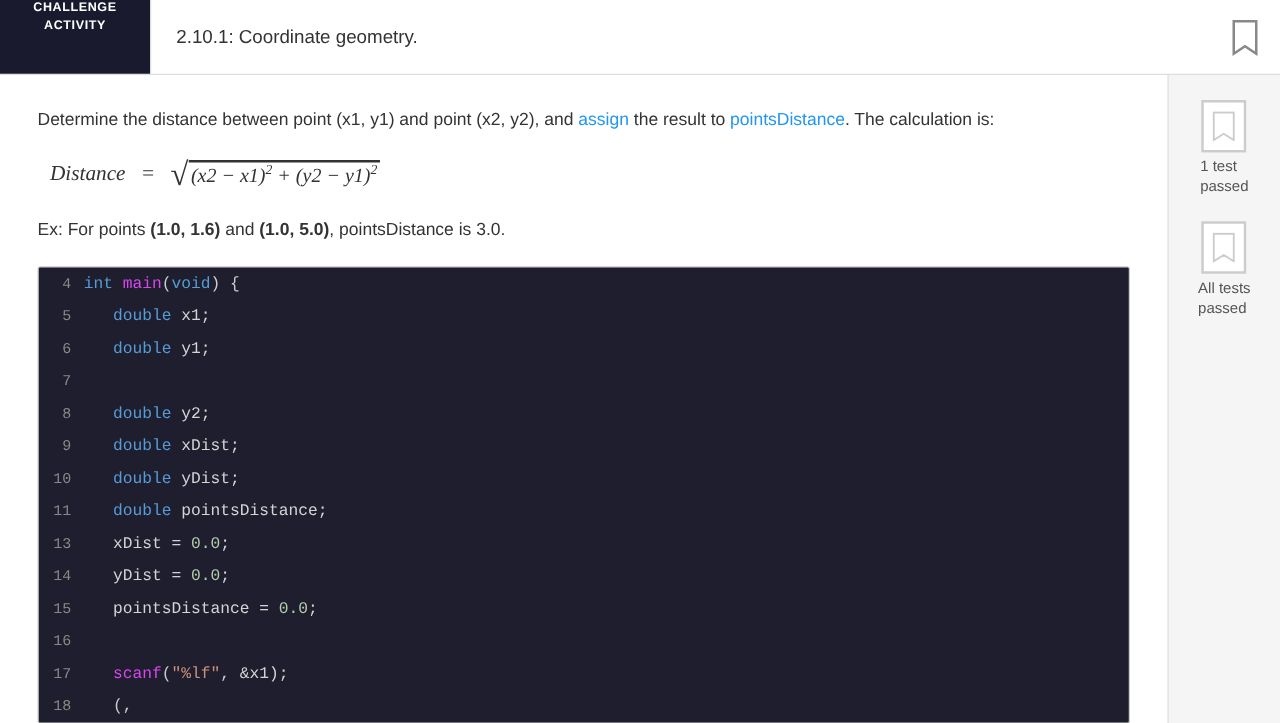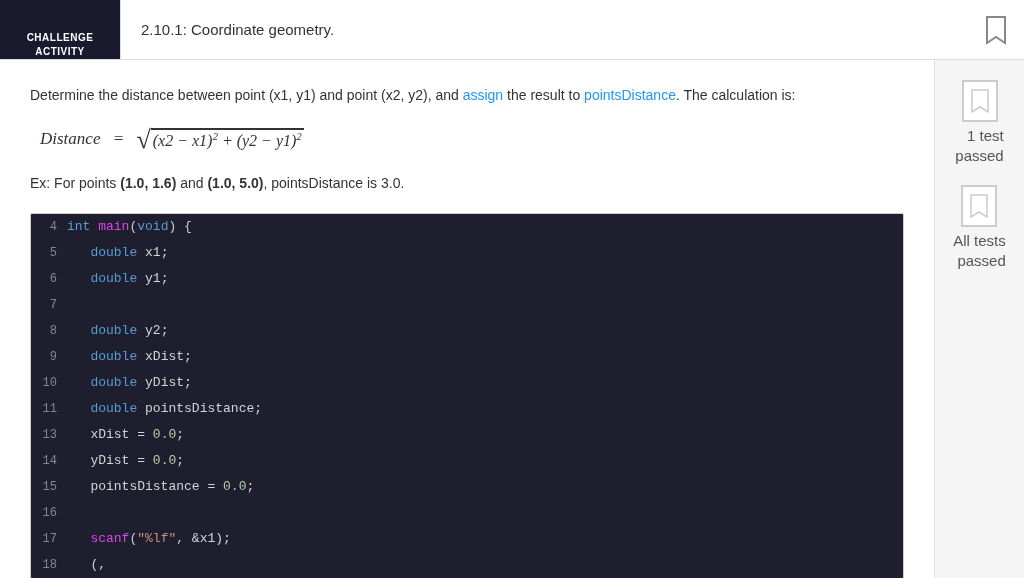--- a/index.html
+++ b/index.html
@@ -15,21 +15,21 @@
       display: flex;
       align-items: stretch;
       background: #fff;
       border-bottom: 1px solid #ddd;
       height: 60px;
     }
     .header-challenge {
       background: #1a1a2e;
       color: #fff;
       display: flex;
-      align-items: flex-end;
+      align-items: flex-start;
       justify-content: center;
       padding: 0 2px;
       min-width: 120px;
       text-align: center;
     }
     .header-challenge span {
       font-size: 10px;
       font-weight: bold;
       line-height: 1.4;
       text-transform: uppercase;
@@ -156,23 +156,23 @@
       width: 36px;
       height: 42px;
       border: 2px solid #ccc;
       background: #fff;
       display: flex;
       align-items: center;
       justify-content: center;
     }
 
     .test-badge-label {
-      font-size: 15px;
+      font-size: 12px;
       color: #555;
-      text-align: right;
+      text-align: left;
       line-height: 1.3;
     }
 
     
     .bookmark-icon {
       width: 24px;
       height: 30px;
     }
 
     

